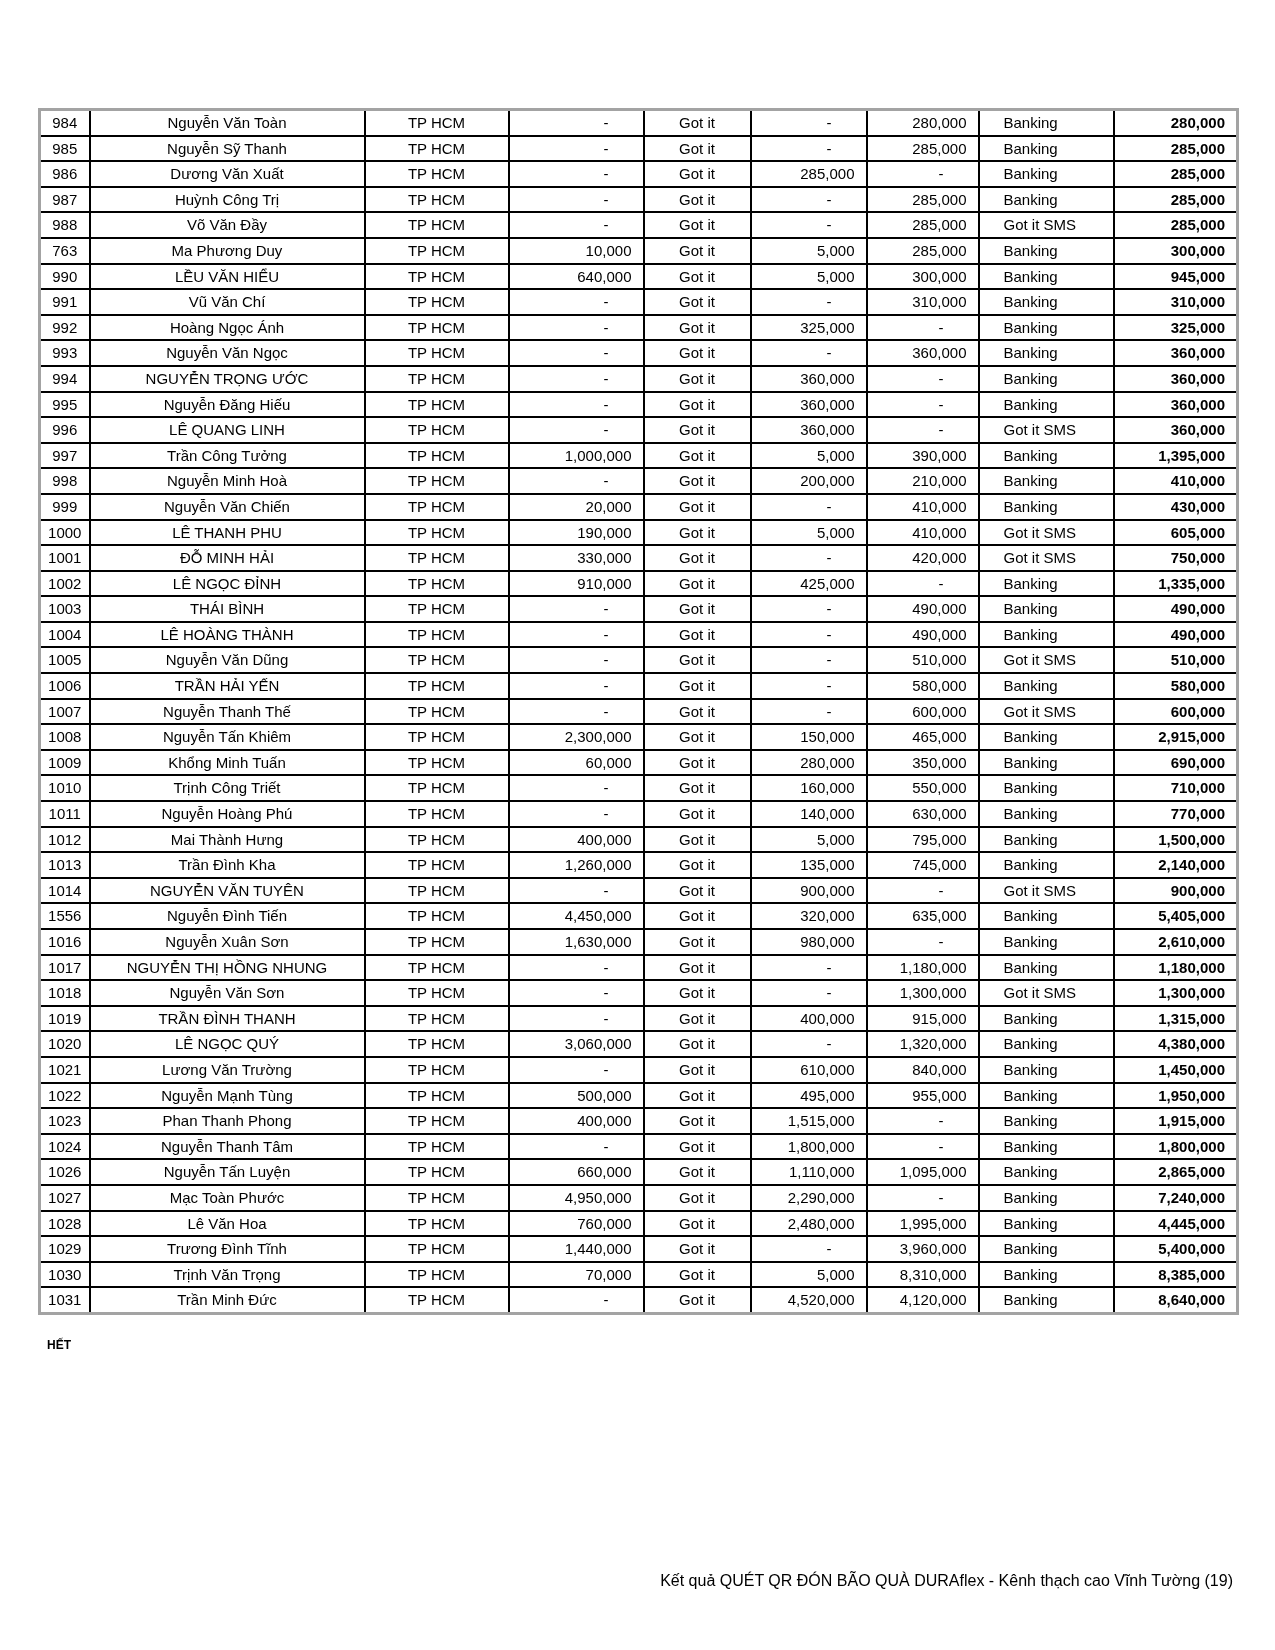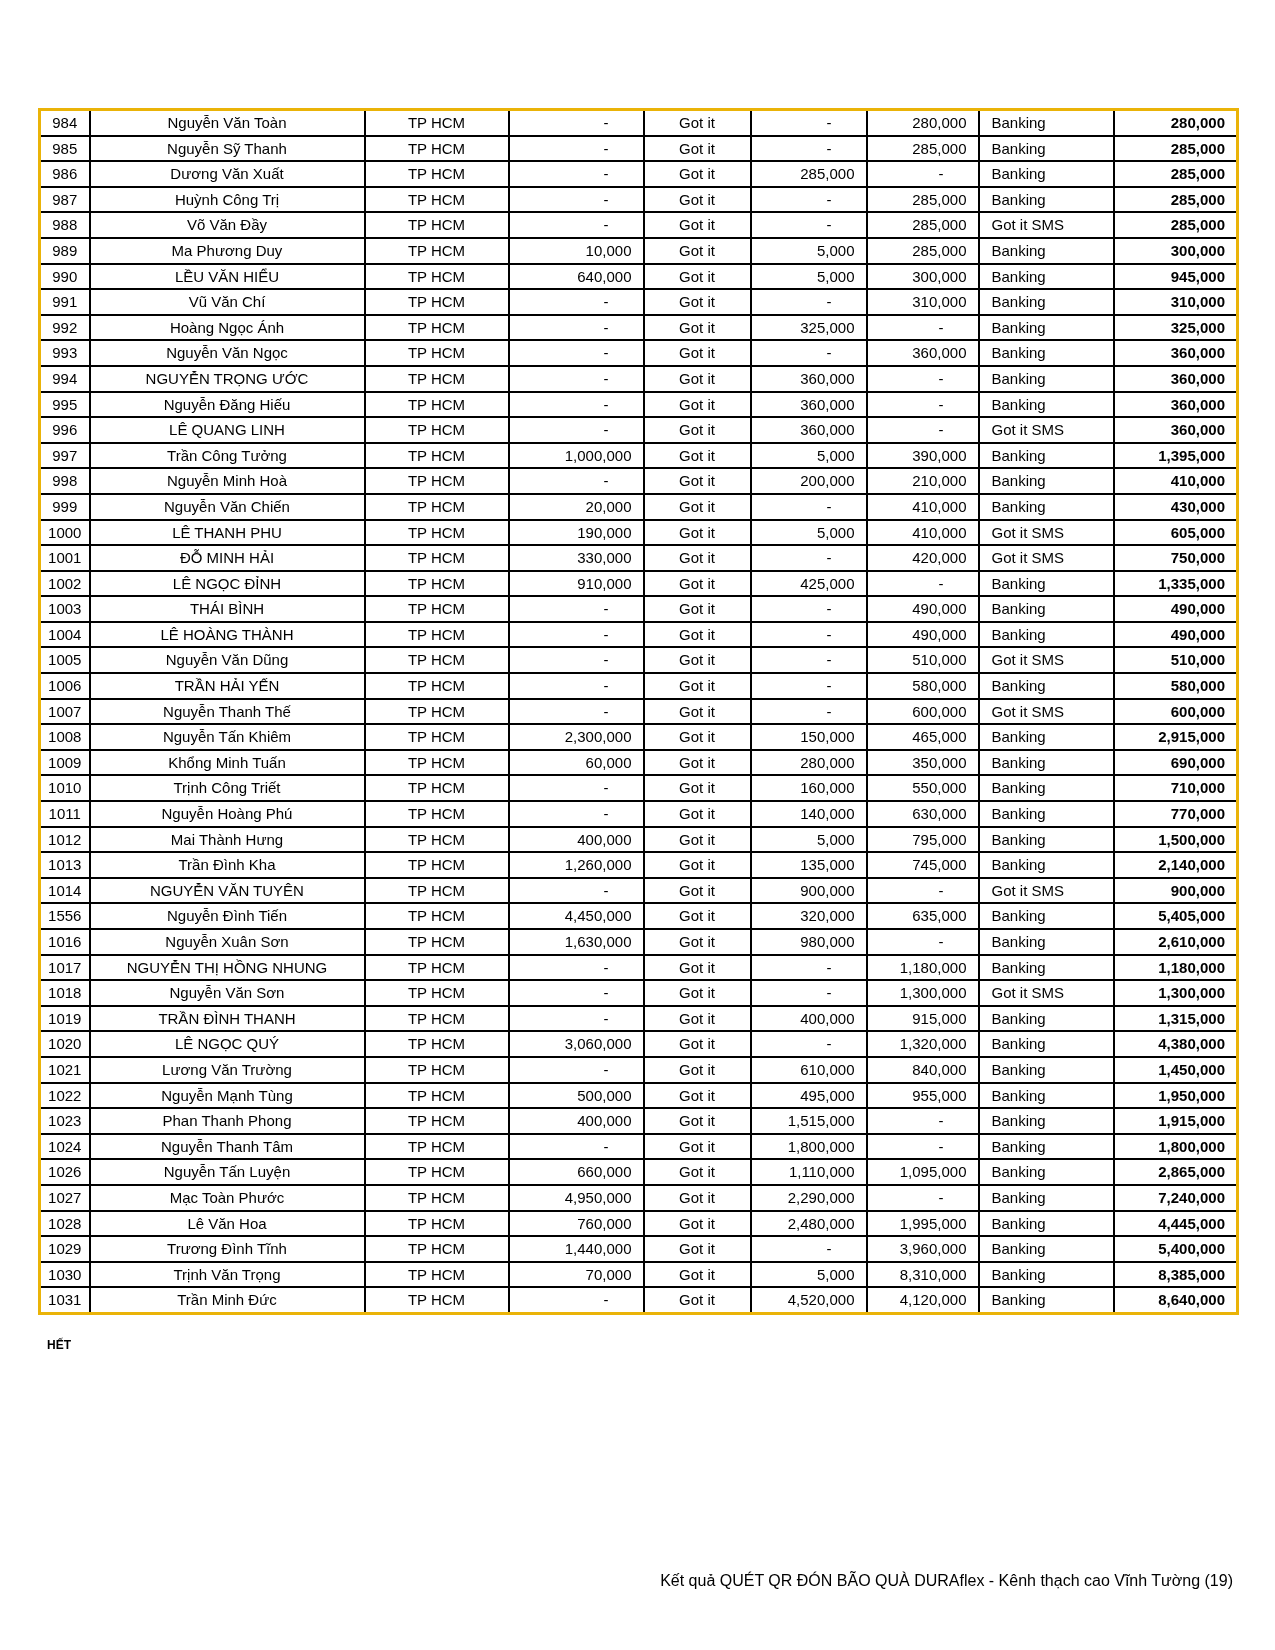--- a/index.html
+++ b/index.html
@@ -2,28 +2,28 @@
 <html><head>
 <meta charset="utf-8">
 <style>
   html,body{margin:0;padding:0;}
   body{
     width:1275px;height:1650px;background:#ffffff;position:relative;
     font-family:"Liberation Sans",sans-serif;color:#000;
     -webkit-font-smoothing:antialiased;
   }
   .table-wrap{position:absolute;left:38px;top:108px;}
-  table{border-collapse:collapse;table-layout:fixed;width:1198px;border:3px solid #eab308;}
+  table{border-collapse:collapse;table-layout:fixed;width:1198px;border:3px solid #a3a3a3;}
   td{
     border:2px solid #000;height:23.6px;font-size:15px;line-height:23.6px;
     padding:0;overflow:hidden;white-space:nowrap;vertical-align:middle;
   }
   .c-center{text-align:center;}
   .c-right{text-align:right;padding-right:11px;}
-  .c-left{text-align:left;padding-left:12px;}
+  .c-left{text-align:left;padding-left:24px;}
   .c-total{text-align:right;padding-right:11px;font-weight:bold;}
   td.dash{padding-right:34px;}
   .end-label{
     position:absolute;left:47px;top:1338px;font-size:12px;font-weight:bold;
   }
   .footer-note{
     position:absolute;right:42px;top:1572px;font-size:16px;text-align:right;
   }
 </style>
 </head>
@@ -92,21 +92,21 @@
           <td class="c-center">Võ Văn Đầy</td>
           <td class="c-center">TP HCM</td>
           <td class="c-right dash">-</td>
           <td class="c-center">Got it</td>
           <td class="c-right dash">-</td>
           <td class="c-right">285,000</td>
           <td class="c-left">Got it SMS</td>
           <td class="c-total">285,000</td>
         </tr>
         <tr>
-          <td class="c-center">989</td>
+          <td class="c-center">763</td>
           <td class="c-center">Ma Phương Duy</td>
           <td class="c-center">TP HCM</td>
           <td class="c-right">10,000</td>
           <td class="c-center">Got it</td>
           <td class="c-right">5,000</td>
           <td class="c-right">285,000</td>
           <td class="c-left">Banking</td>
           <td class="c-total">300,000</td>
         </tr>
         <tr>

